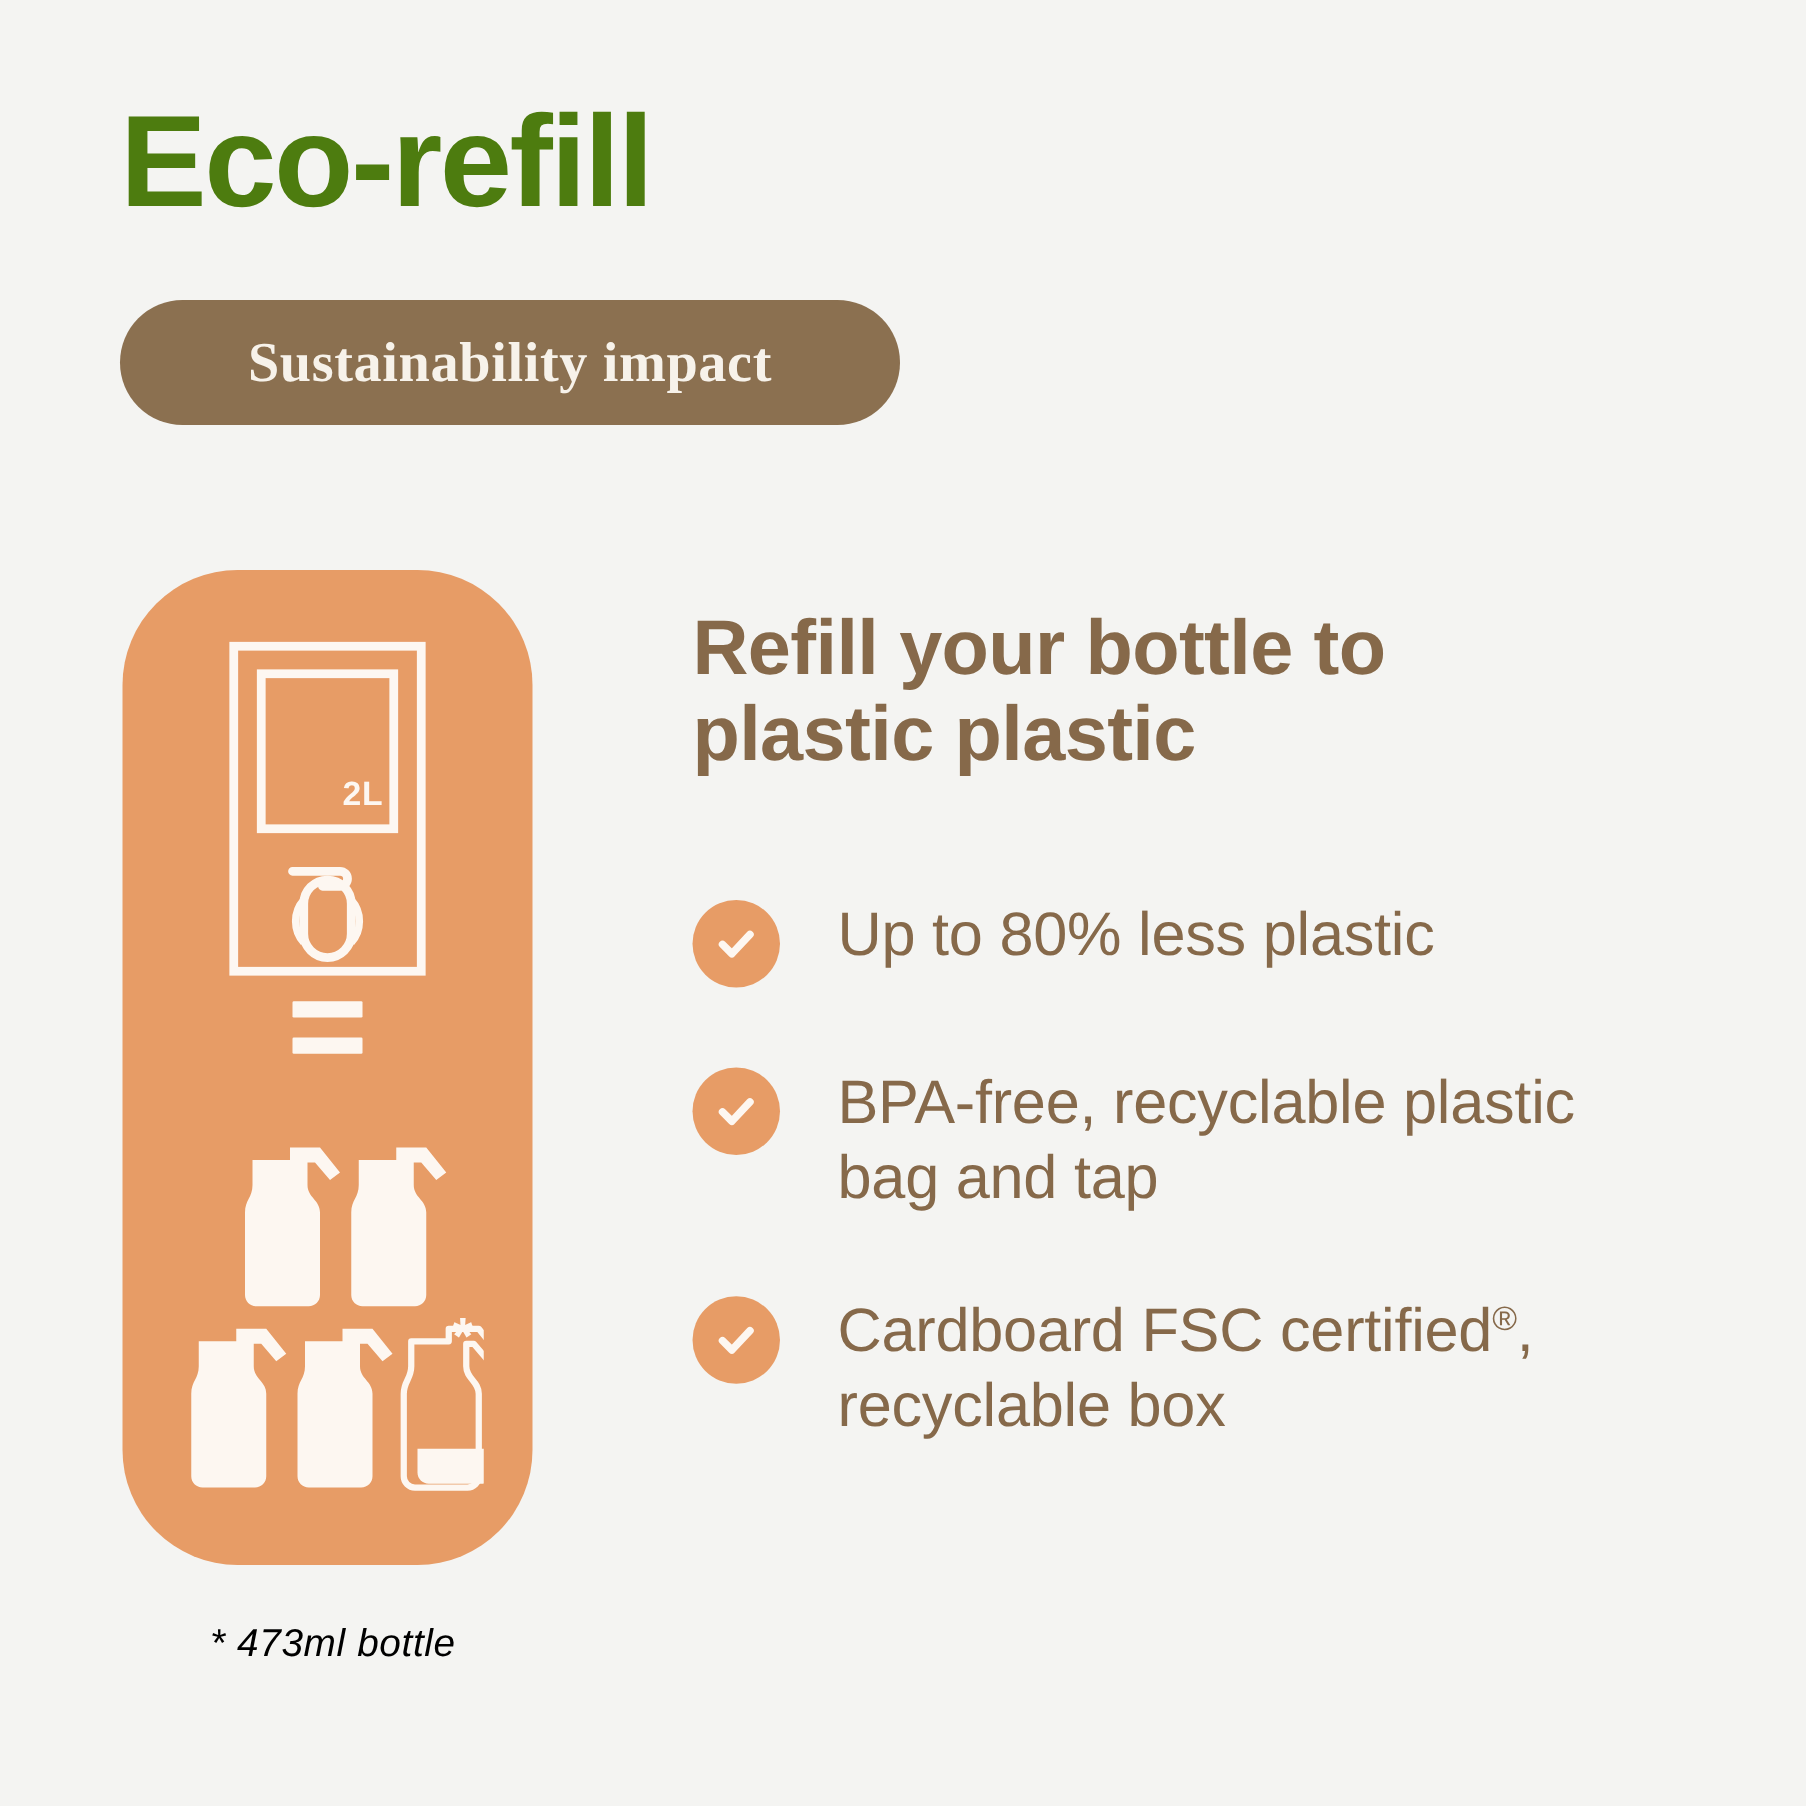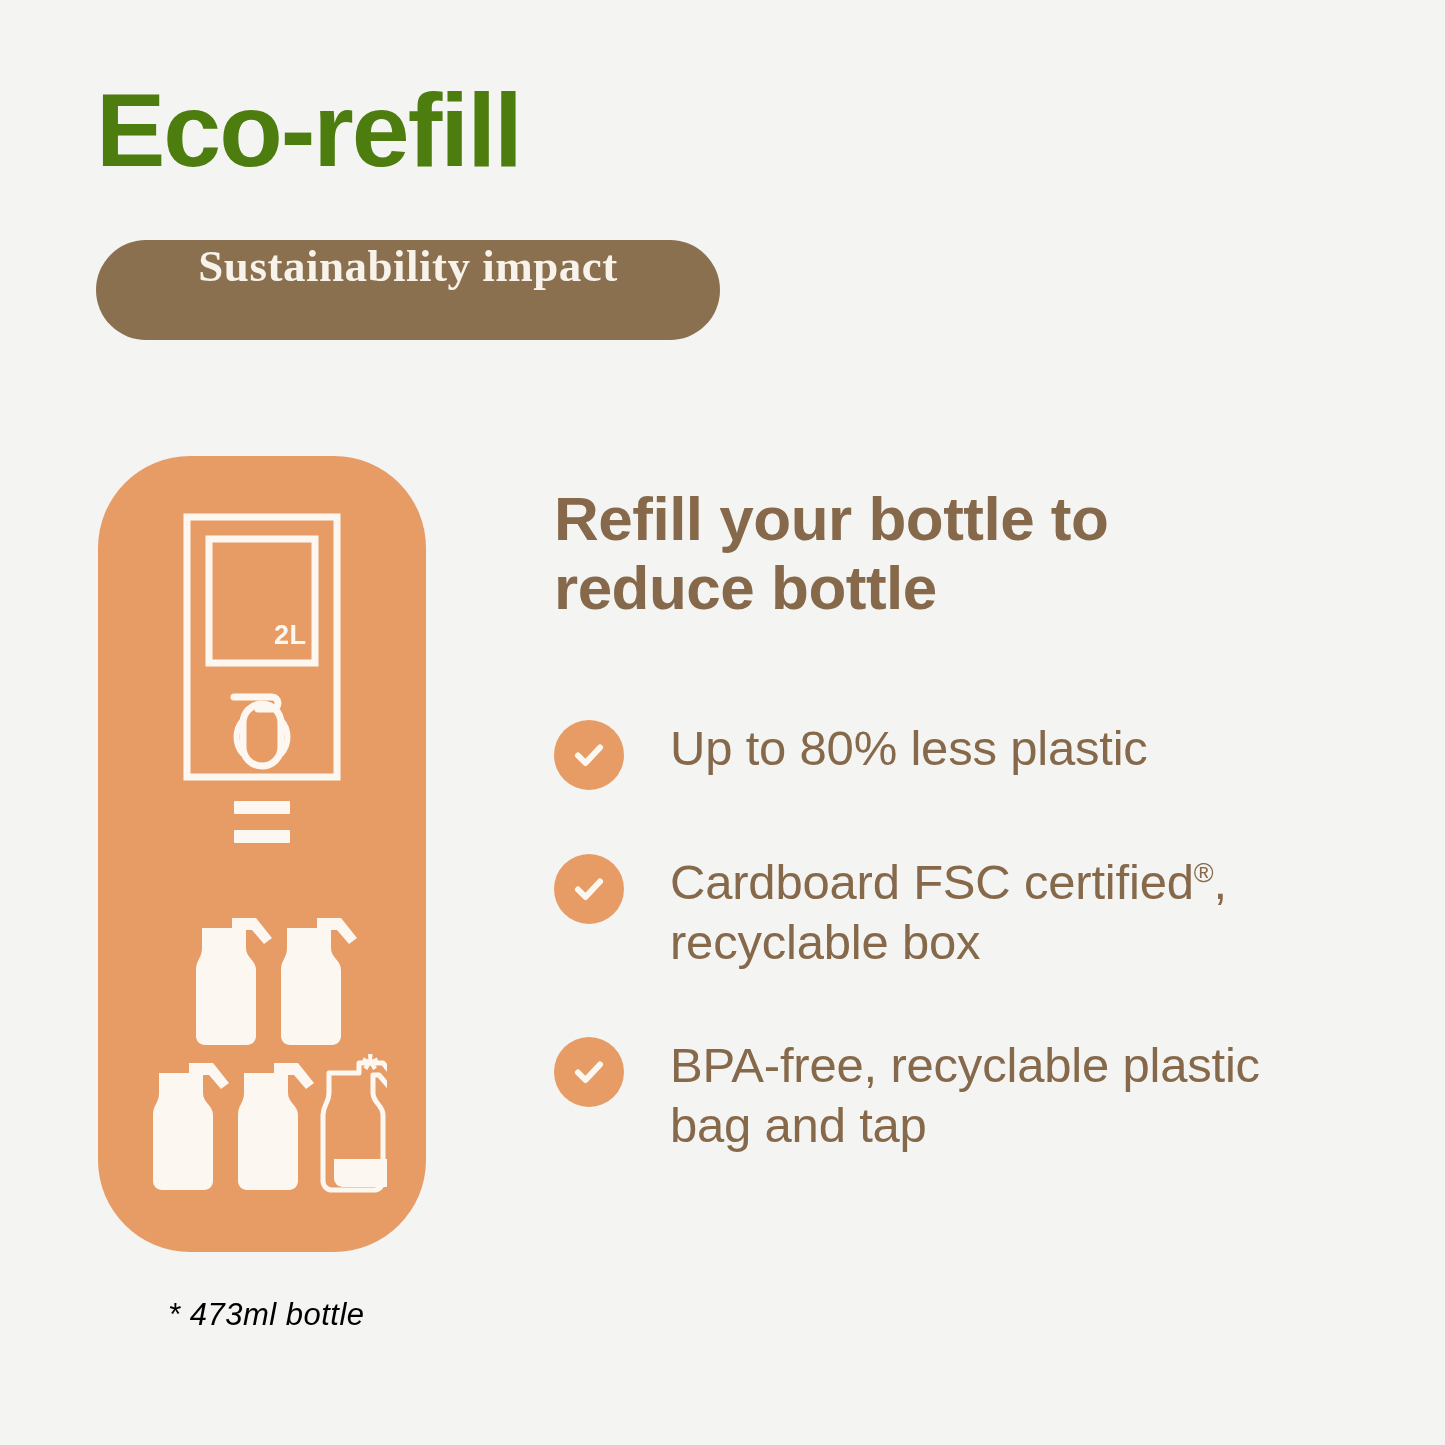--- a/index.html
+++ b/index.html
@@ -36,21 +36,21 @@
 
   .badge {
     position: absolute;
     left: 96px;
     top: 240px;
     width: 624px;
     height: 100px;
     border-radius: 52px;
     background: #8b7050;
     display: flex;
-    align-items: flex-start;
+    align-items: center;
     justify-content: center;
   }
   .badge-label {
     font-family: "Liberation Serif", serif;
     font-weight: 700;
     font-size: 45px;
     color: #f7f2ea;
     letter-spacing: 0.5px;
     white-space: nowrap;
   }
@@ -223,47 +223,47 @@
         <div style="position:absolute; left:225px; top:142px; color:#fdf7f1; font-size:42px; font-weight:700; line-height:1;">*</div>
       </div>
 
     </div>
   </div>
 
   <div class="footnote">* 473ml bottle</div>
 
   <div class="rightcol">
 
-    <h2 class="headline">Refill your bottle to reduce bottle</h2>
+    <h2 class="headline">Refill your bottle to plastic plastic</h2>
 
     <div class="bullets">
 
       <div class="bullet">
         <span class="check-circle">
           <svg width="40" height="40" viewBox="0 0 40 40">
             <path d="M9 20.5 L16.5 28 L31 12.5" fill="none" stroke="#fdf7f1" stroke-width="6" stroke-linecap="round" stroke-linejoin="round"></path>
           </svg>
         </span>
         <span class="bullet-text">Up to 80% less plastic</span>
       </div>
 
       <div class="bullet">
         <span class="check-circle">
           <svg width="40" height="40" viewBox="0 0 40 40">
             <path d="M9 20.5 L16.5 28 L31 12.5" fill="none" stroke="#fdf7f1" stroke-width="6" stroke-linecap="round" stroke-linejoin="round"></path>
           </svg>
         </span>
-        <span class="bullet-text"><span>Cardboard FSC certified</span><sup>®</sup><span>, recyclable box</span></span>
+        <span class="bullet-text">BPA-free, recyclable plastic bag and tap</span>
       </div>
 
       <div class="bullet">
         <span class="check-circle">
           <svg width="40" height="40" viewBox="0 0 40 40">
             <path d="M9 20.5 L16.5 28 L31 12.5" fill="none" stroke="#fdf7f1" stroke-width="6" stroke-linecap="round" stroke-linejoin="round"></path>
           </svg>
         </span>
-        <span class="bullet-text">BPA-free, recyclable plastic bag and tap</span>
+        <span class="bullet-text"><span>Cardboard FSC certified</span><sup>®</sup><span>, recyclable box</span></span>
       </div>
 
     </div>
   </div>
 
 </div>
 
 </body></html>

